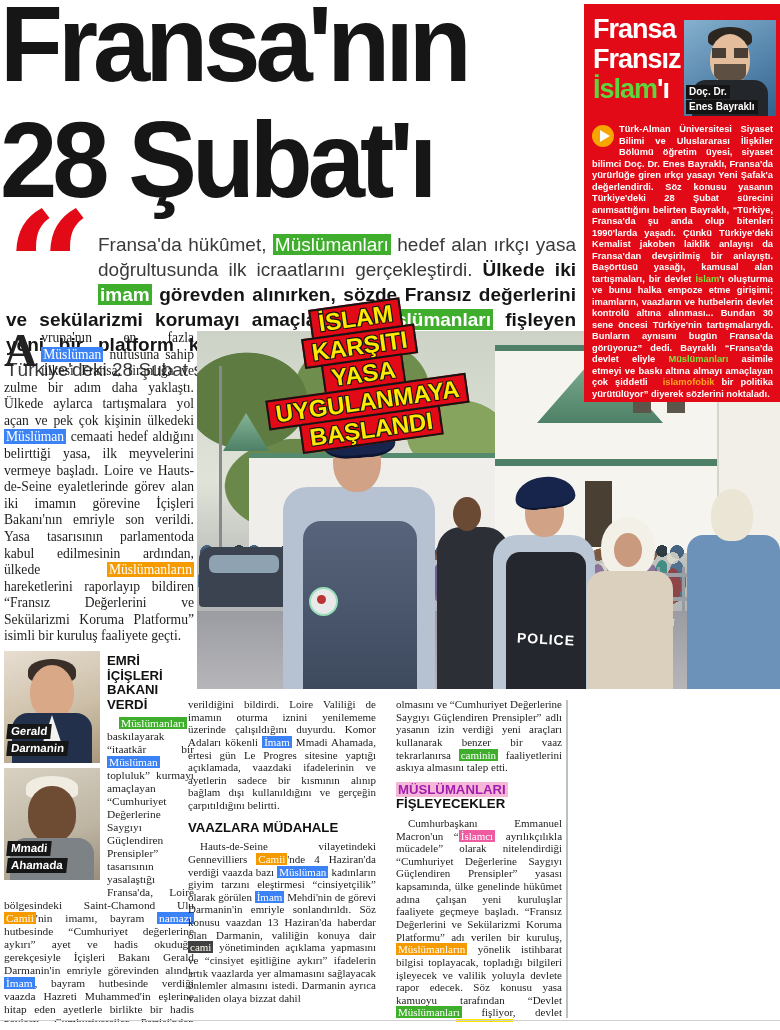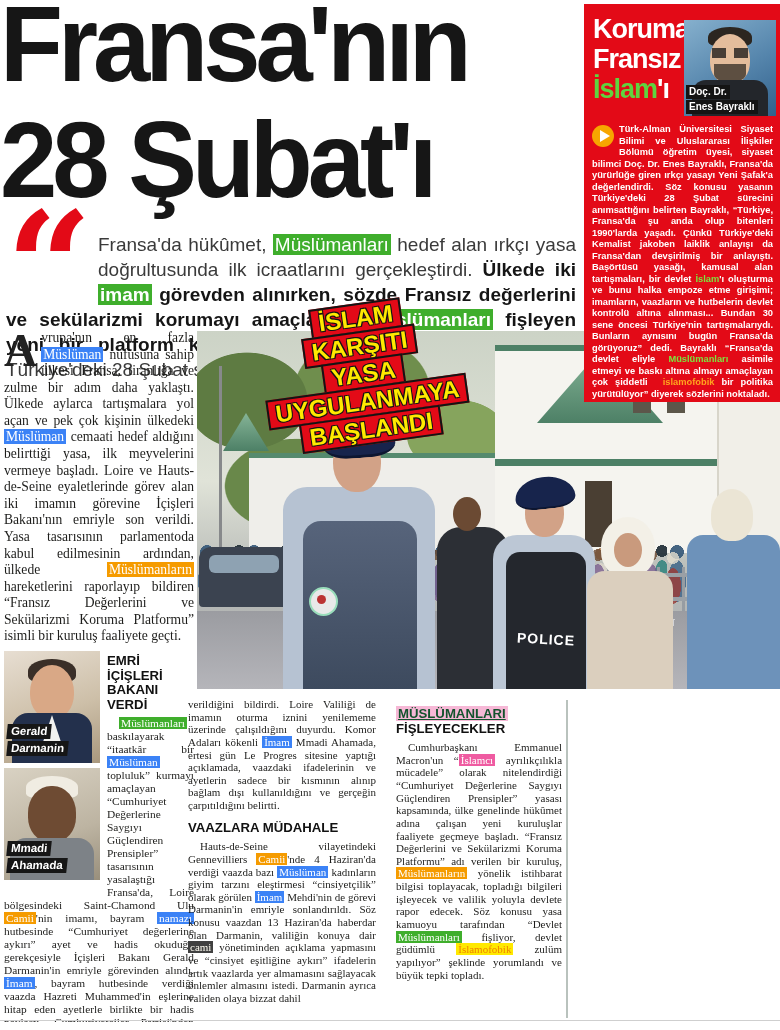--- a/index.html
+++ b/index.html
@@ -21,21 +21,21 @@
     font-weight:bold;letter-spacing:-6px;}
   .qb{font-weight:bold;color:#151515;}
 
   
   .hl-g{background:#3fae2c;color:#fff;padding:0 2px;}
   .hl-c{background:#3b82f6;color:#fff;padding:0 2px;}
   .hl-o{background:#f59b00;color:#fff;padding:0 2px;}
   .hl-p{background:#ef5ba1;color:#fff;padding:0 2px;}
   .hl-y{background:#404040;color:#fffdf2;padding:0 2px;}
   .hl-yo{background:#ffe900;color:#ef8200;padding:0 2px;}
-  .hl-ph{background:#f6b8d6;color:#14532d;padding:0 2px;text-decoration:underline;}
+  .hl-ph{background:#f6b8d6;color:#a21caf;padding:0 2px;}
 
   
   .col{position:absolute;text-align:justify;overflow:hidden;}
   #col1{left:4px;top:330px;width:190px;height:692px;font-size:11.4px;line-height:1.14;}
   #col1 .lead{font-size:13.6px;line-height:1.22;}
   #col2{left:188px;top:698px;width:188px;height:324px;font-size:11px;line-height:1.15;}
   #col3{left:396px;top:698px;width:166px;height:324px;font-size:11px;line-height:1.15;}
   .dropcap{float:left;font-size:46px;line-height:38px;padding:2px 4px 0 0;font-weight:bold;color:#222;}
   .subhead{font-family:"Liberation Sans","DejaVu Sans",sans-serif;font-weight:bold;
     font-size:13.2px;line-height:1.1;color:#111;margin:9px 0 5px 0;text-align:left;}
@@ -221,21 +221,21 @@
   <div id="banner">
     <div><span class="bl">İSLAM</span></div>
     <div><span class="bl">KARŞITI</span></div>
     <div><span class="bl">YASA</span></div>
     <div><span class="bl">UYGULANMAYA</span></div>
     <div><span class="bl">BAŞLANDI</span></div>
   </div>
 
   <div id="sidebar">
     <div id="sb-title">
-      <div class="wht">Koruma</div>
+      <div class="wht">Fransa</div>
       <div class="wht">Fransız</div>
       <div><span class="grn">İslam</span><span class="wht">'ı</span></div>
     </div>
     <div id="sb-photo">
       <div class="hair"></div>
       <div class="head"></div>
       <div class="gl"></div>
       <div class="beard"></div>
       <div class="suit"></div>
       <div class="cap">
@@ -273,20 +273,21 @@
 
   </div>
 
   <div id="col2" class="col">
     <p class="bodyp noind"><span>verildiğini bildirdi. Loire Valiliği de imamın oturma iznini yenilememe üzerinde çalışıldığını duyurdu. Komor Adaları kökenli </span><span class="hl-c">İmam</span><span> Mmadi Ahamada, ertesi gün Le Progres sitesine yaptığı açıklamada, vaazdaki ifadelerinin ve ayetlerin sadece bir kısmının alınıp bağlam dışı kullanıldığını ve gerçeğin çarpıtıldığını belirtti.</span></p>
     <div class="subhead">VAAZLARA MÜDAHALE</div>
     <p class="bodyp"><span>Hauts-de-Seine vilayetindeki Gennevilliers </span><span class="hl-o">Camii</span><span>'nde 4 Haziran'da verdiği vaazda bazı </span><span class="hl-c">Müslüman</span><span> kadınların giyim tarzını eleştirmesi “cinsiyetçilik” olarak görülen </span><span class="hl-c">İmam</span><span> Mehdi'nin de görevi Darmanin'in emriyle sonlandırıldı. Söz konusu vaazdan 13 Haziran'da haberdar olan Darmanin, valiliğin konuya dair </span><span class="hl-y">cami</span><span> yönetiminden açıklama yapmasını ve “cinsiyet eşitliğine aykırı” ifadelerin artık vaazlarda yer almamasını sağlayacak önlemler almasını istedi. Darmanin ayrıca validen olaya bizzat dahil</span></p>
   </div>
 
   <div id="col3" class="col">
+    <p class="bodyp noind"><span>olmasını ve “Cumhuriyet Değerlerine Saygıyı Güçlendiren Prensipler” adlı yasanın izin verdiği yeni araçları kullanarak benzer bir vaaz tekrarlanırsa </span><span class="hl-g">caminin</span><span> faaliyetlerini askıya almasını talep etti.</span></p>
     <div class="subhead"><span class="hl-ph">MÜSLÜMANLARI</span><span> FİŞLEYECEKLER</span></div>
     <p class="bodyp"><span><span>Cumhurbaşkanı Emmanuel Macron'un “</span><span class="hl-p">İslamcı</span><span> ayrılıkçılıkla mücadele” olarak nitelendirdiği “Cumhuriyet Değerlerine Saygıyı Güçlendiren Prensipler” yasası kapsamında, ülke genelinde hükûmet adına çalışan yeni kuruluşlar faaliyete geçmeye başladı. “Fransız Değerlerini ve Sekülarizmi Koruma Platformu” adı verilen bir kuruluş, </span><span class="hl-o">Müslümanların</span><span> yönelik istihbarat bilgisi toplayacak, topladığı bilgileri işleyecek ve valilik yoluyla devlete rapor edecek. Söz konusu yasa kamuoyu tarafından “Devlet </span><span class="hl-g">Müslümanları</span><span> fişliyor, devlet güdümlü </span><span class="hl-yo">İslamofobik</span><span> zulüm yapılıyor” şeklinde yorumlandı ve  büyük tepki topladı. </span></span></p>
   </div>
 
   <div id="vrule"></div>
   <div id="hrule"></div>
 
 </div>
 
 </body></html>

